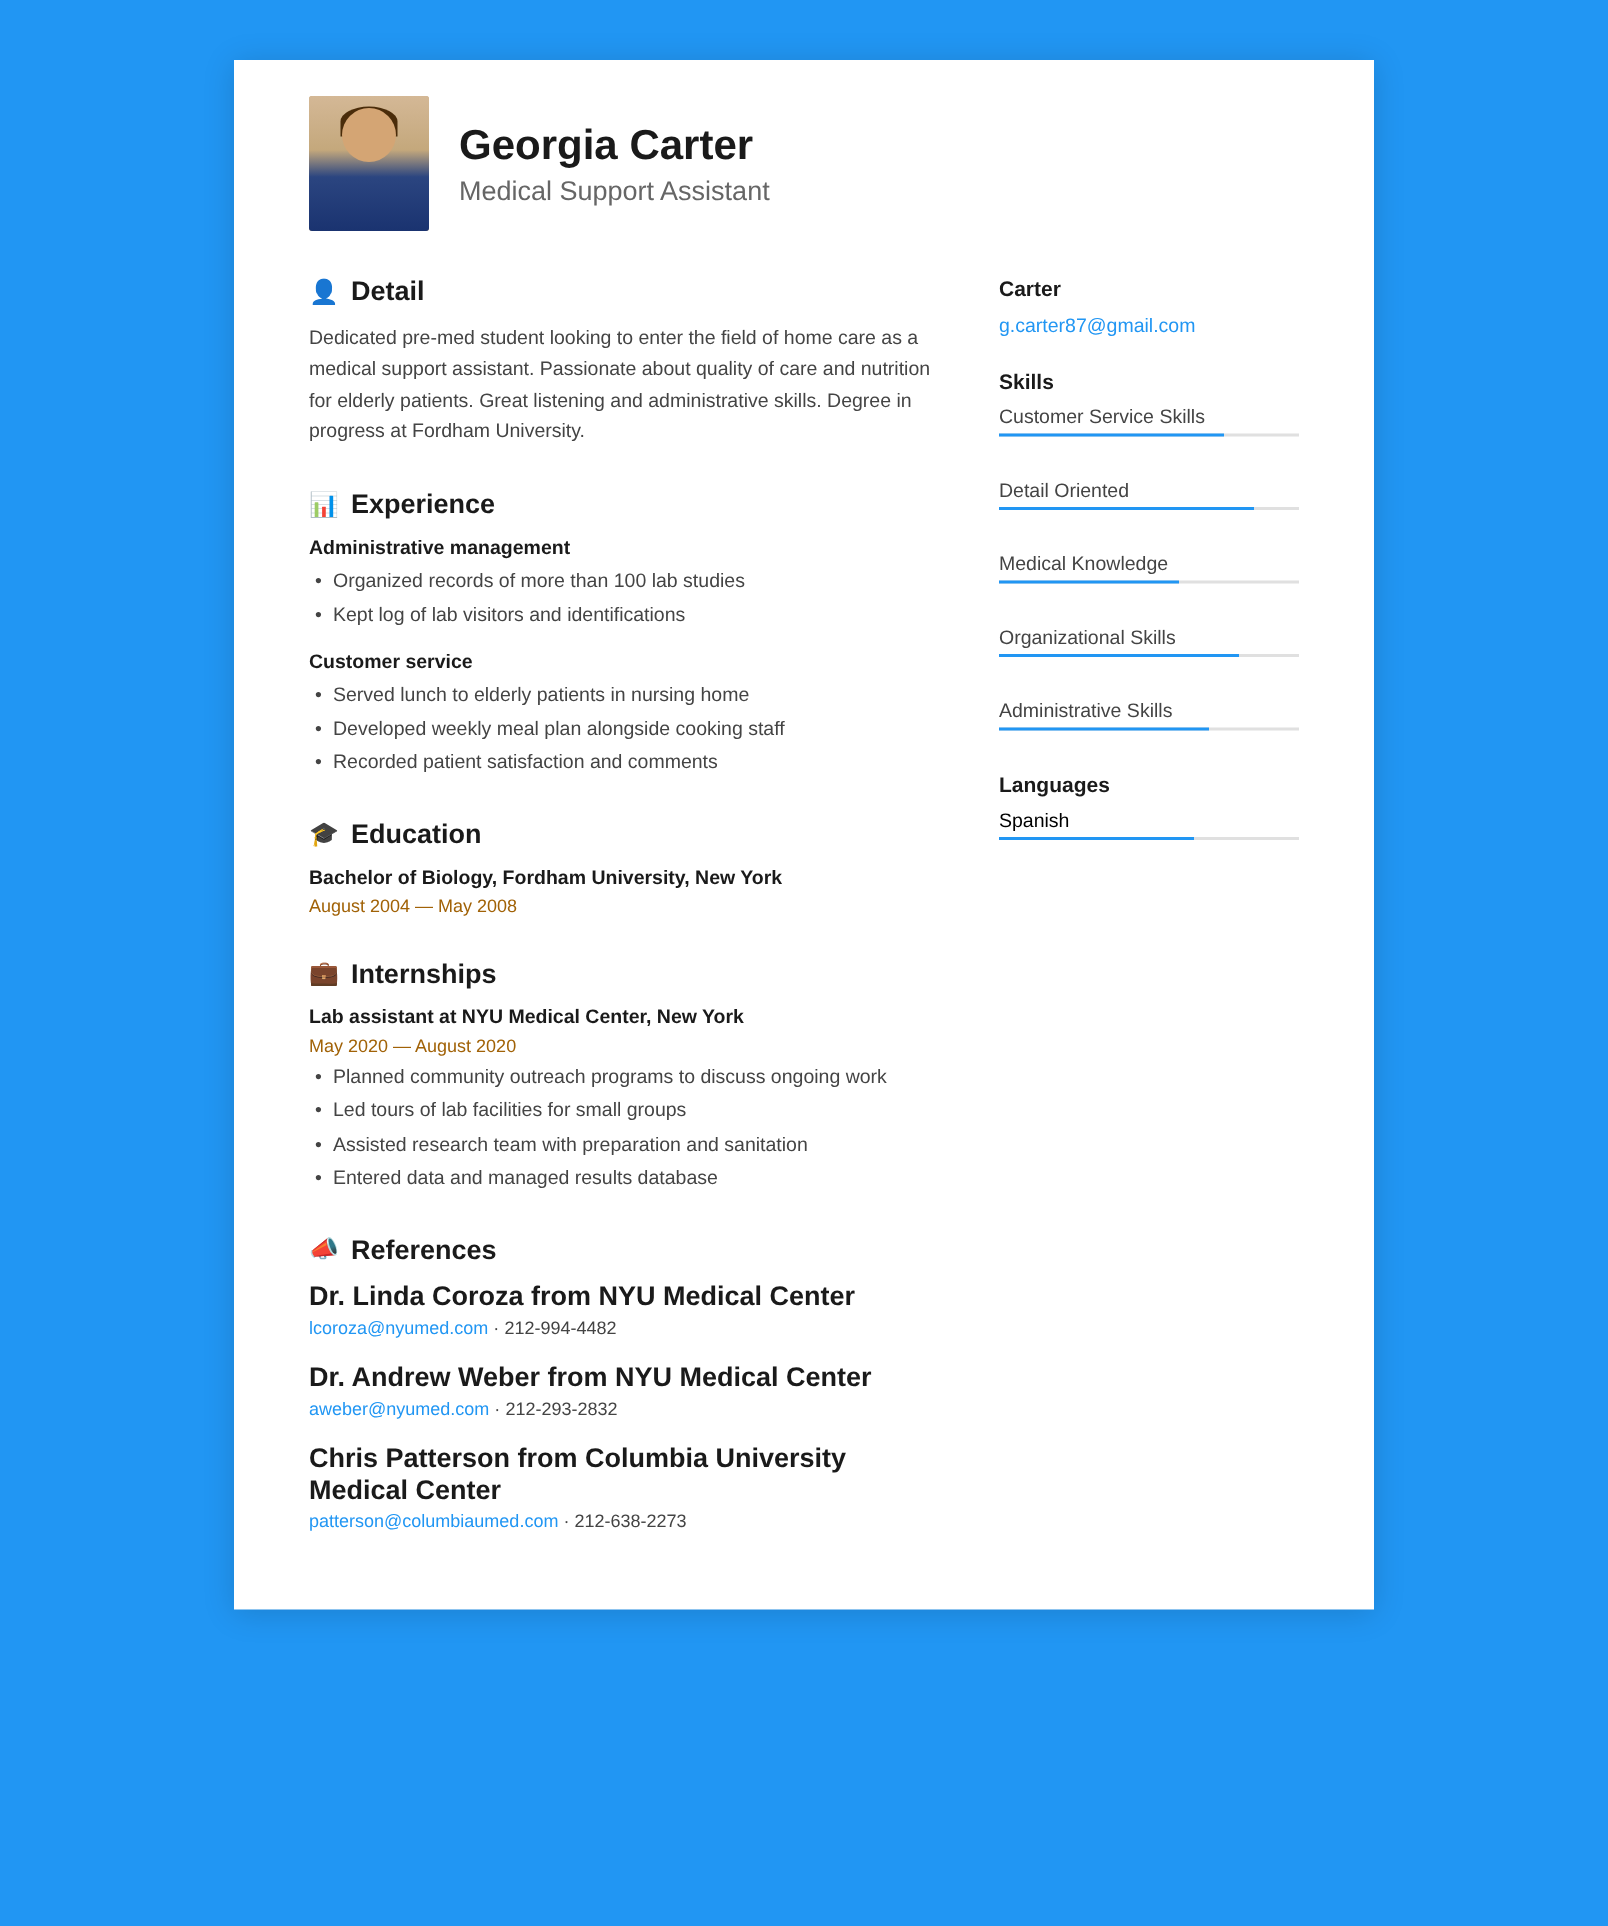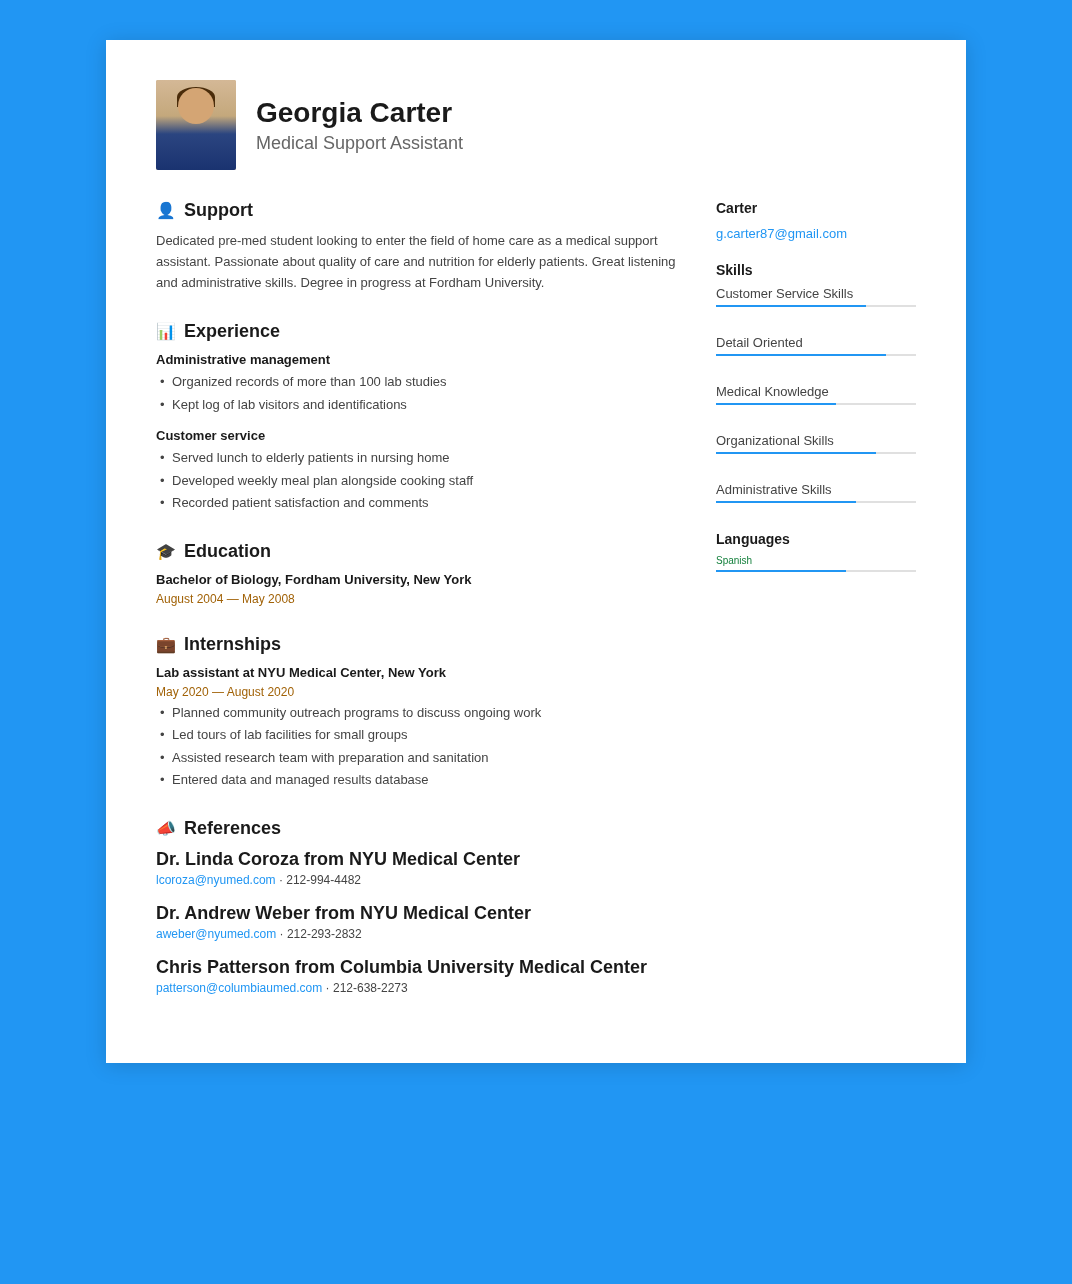--- a/index.html
+++ b/index.html
@@ -7,22 +7,22 @@
       background-color: #2196F3;
       font-family: Arial, sans-serif;
       display: flex;
       justify-content: center;
       align-items: flex-start;
       min-height: 100vh;
       padding: 40px 30px;
     }
     .resume {
       background: #fff;
-      width: 860px;
-      padding: 40px 50px;
+      width: 760px;
+      padding: 24px 50px;
       box-shadow: 0 2px 20px rgba(0,0,0,0.15);
     }
     .header {
       display: flex;
       align-items: center;
       margin-bottom: 30px;
     }
     .avatar {
       width: 80px;
       height: 90px;
@@ -164,22 +164,22 @@
       height: 2px;
       background: #2196F3;
       position: absolute;
       top: 0;
       left: 0;
     }
     .lang-item {
       margin-bottom: 8px;
     }
     .lang-name {
-      font-size: 10px;
-      color: #15803d;
+      font-size: 13px;
+      color: #000000;
       margin-bottom: 4px;
     }
     .lang-bar {
       height: 2px;
       background: #e0e0e0;
       width: 100%;
       position: relative;
     }
     .lang-bar-fill {
       height: 2px;
@@ -223,21 +223,21 @@
     </div>
   </div>
 
   <div class="main-content">
 
     <div class="left-column">
 
       <div class="section">
         <div class="section-title">
           <span class="section-icon">👤</span>
-          <span>Support</span>
+          <span>Detail</span>
         </div>
         <p class="section-text">Dedicated pre-med student looking to enter the field of home care as a medical support assistant. Passionate about quality of care and nutrition for elderly patients. Great listening and administrative skills. Degree in progress at Fordham University.</p>
       </div>
 
       <div class="section">
         <div class="section-title">
           <span class="section-icon">📊</span>
           <span>Experience</span>
         </div>
 

